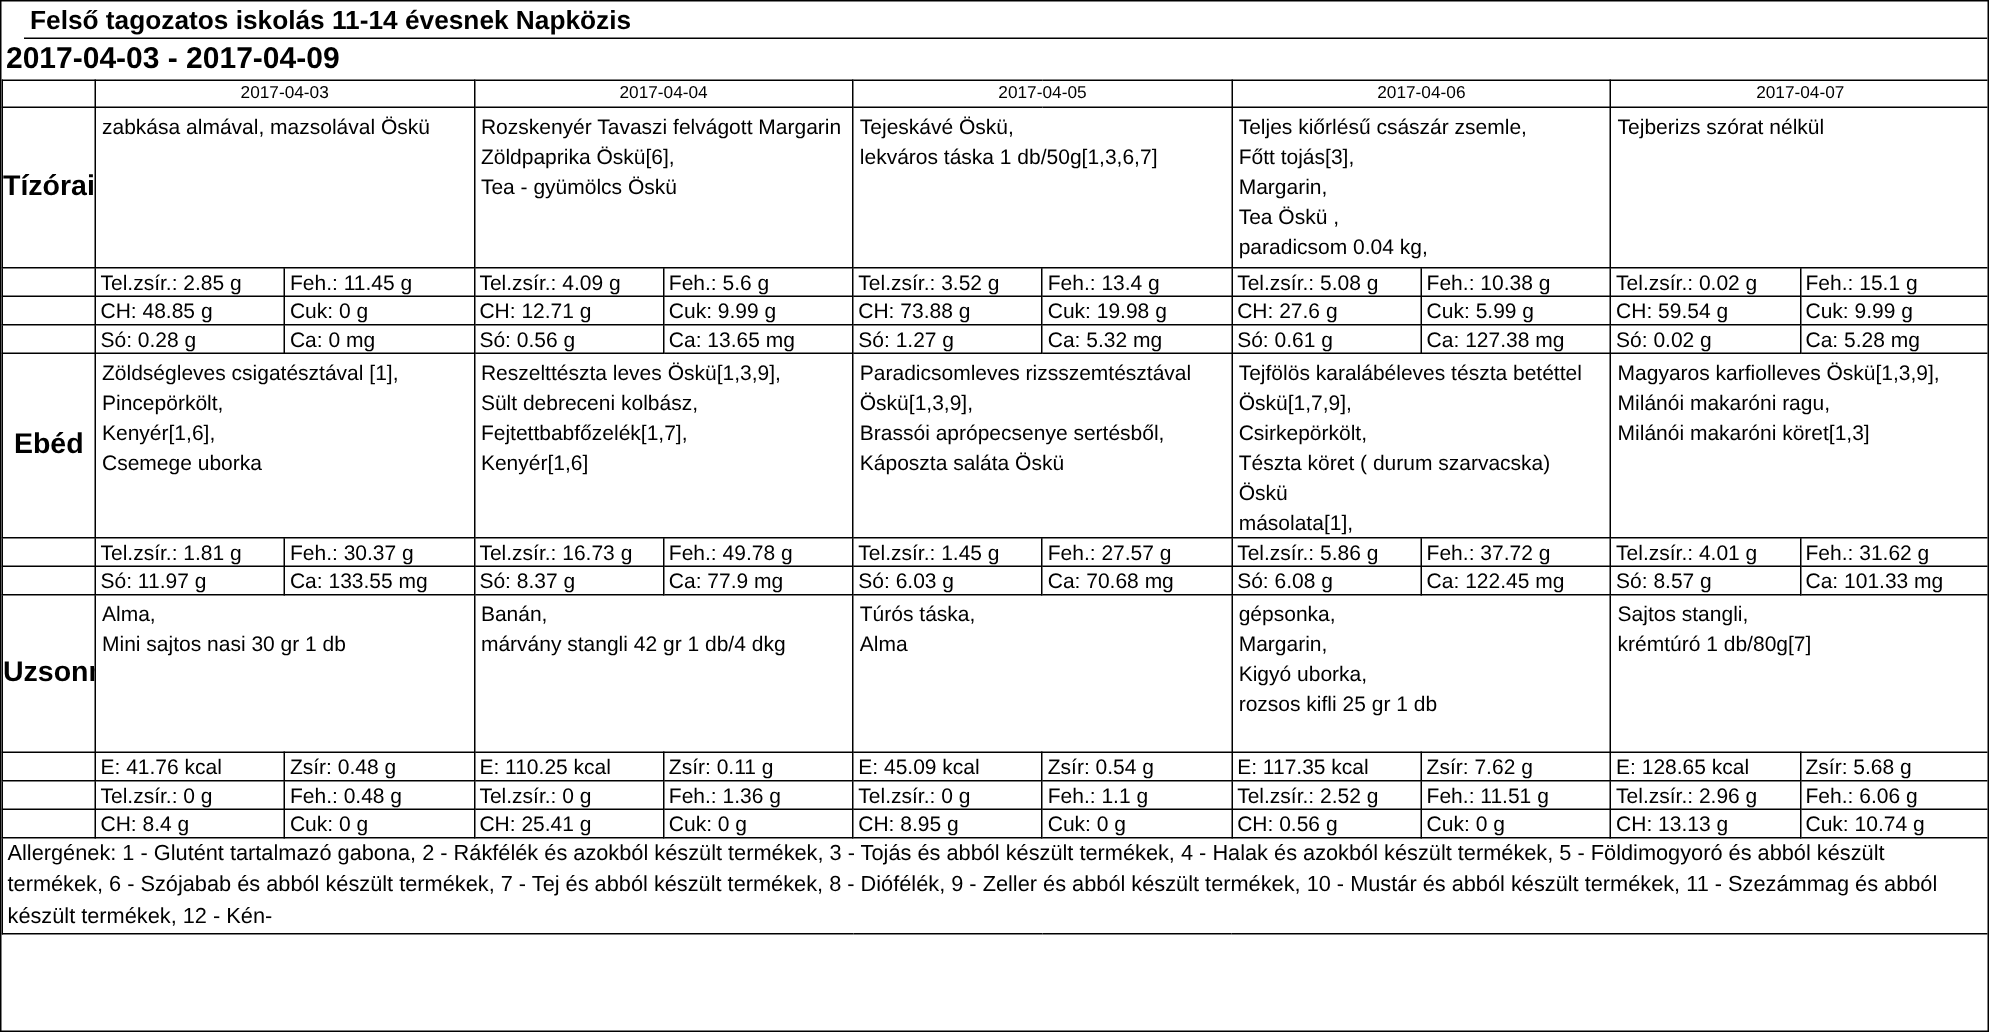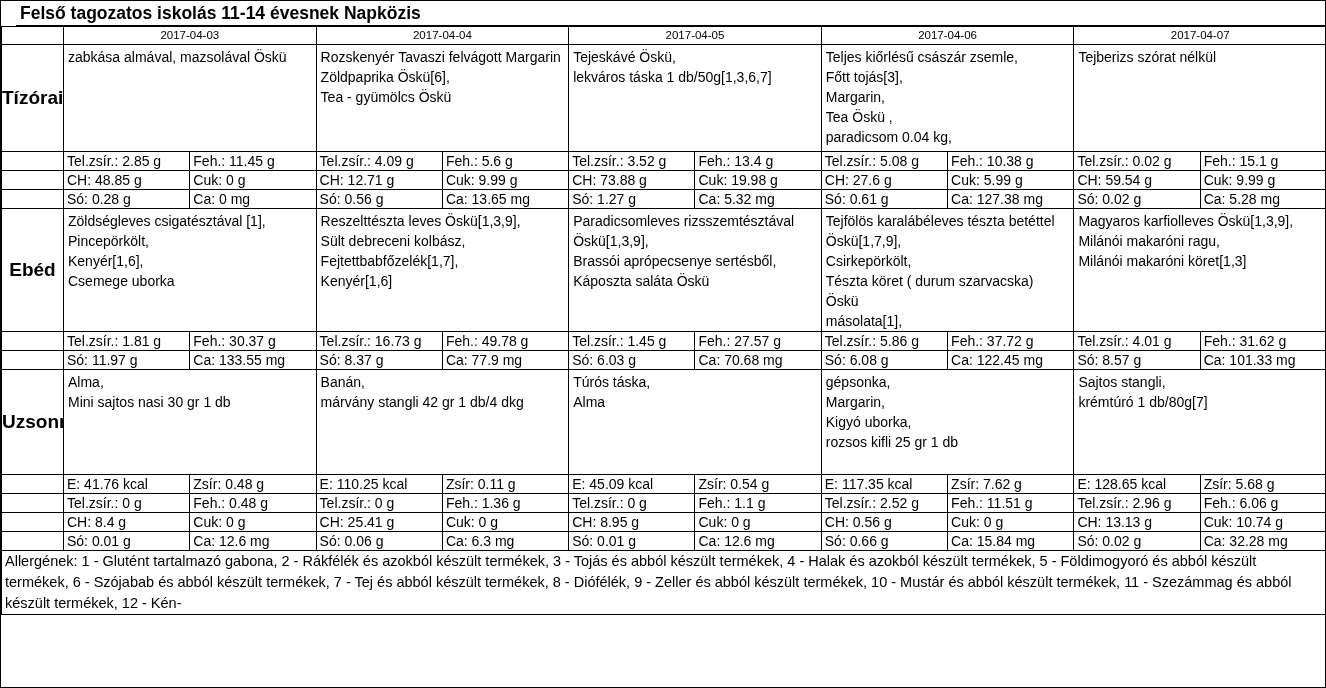--- a/index.html
+++ b/index.html
@@ -26,20 +26,21 @@
     padding:2px 4px 0 4px; white-space:pre-line;
   }
   tr.nut-row td { height:19px; font-size:14px; line-height:18px; padding-left:3px; white-space:nowrap; }
   tr.allerg-row td { height:42px; font-size:14.5px; line-height:21px; vertical-align:top; padding:0 3px; }
 </style>
 </head>
 <body>
 
 <div class="page">
   <div class="title-bar">Felső tagozatos iskolás 11-14 évesnek Napközis</div>
+  <div class="range-bar">2017-04-03 - 2017-04-09</div>
 
   <table class="menu-table">
     <colgroup>
       <col style="width:62px">
       <col>
         <col>
         <col>
         <col>
         <col>
         <col>
@@ -211,33 +212,20 @@
       <td>Cuk: 0 g</td>
       <td>CH: 25.41 g</td>
       <td>Cuk: 0 g</td>
       <td>CH: 8.95 g</td>
       <td>Cuk: 0 g</td>
       <td>CH: 0.56 g</td>
       <td>Cuk: 0 g</td>
       <td>CH: 13.13 g</td>
       <td>Cuk: 10.74 g</td>
     </tr>
-    <tr class="nut-row">
-      <td class="lblcell"></td>
-      <td>Só: 0.01 g</td>
-      <td>Ca: 12.6 mg</td>
-      <td>Só: 0.06 g</td>
-      <td>Ca: 6.3 mg</td>
-      <td>Só: 0.01 g</td>
-      <td>Ca: 12.6 mg</td>
-      <td>Só: 0.66 g</td>
-      <td>Ca: 15.84 mg</td>
-      <td>Só: 0.02 g</td>
-      <td>Ca: 32.28 mg</td>
-    </tr>
 
     <tr class="allerg-row">
       <td colspan="11">Allergének: 1 - Glutént tartalmazó gabona, 2 - Rákfélék és azokból készült termékek, 3 - Tojás és abból készült termékek, 4 - Halak és azokból készült termékek, 5 - Földimogyoró és abból készült termékek, 6 - Szójabab és abból készült termékek, 7 - Tej és abból készült termékek, 8 - Diófélék, 9 - Zeller és abból készült termékek, 10 - Mustár és abból készült termékek, 11 - Szezámmag és abból készült termékek, 12 - Kén-</td>
     </tr>
 
   </tbody>
     </table>
 </div>
 
 </body></html>

